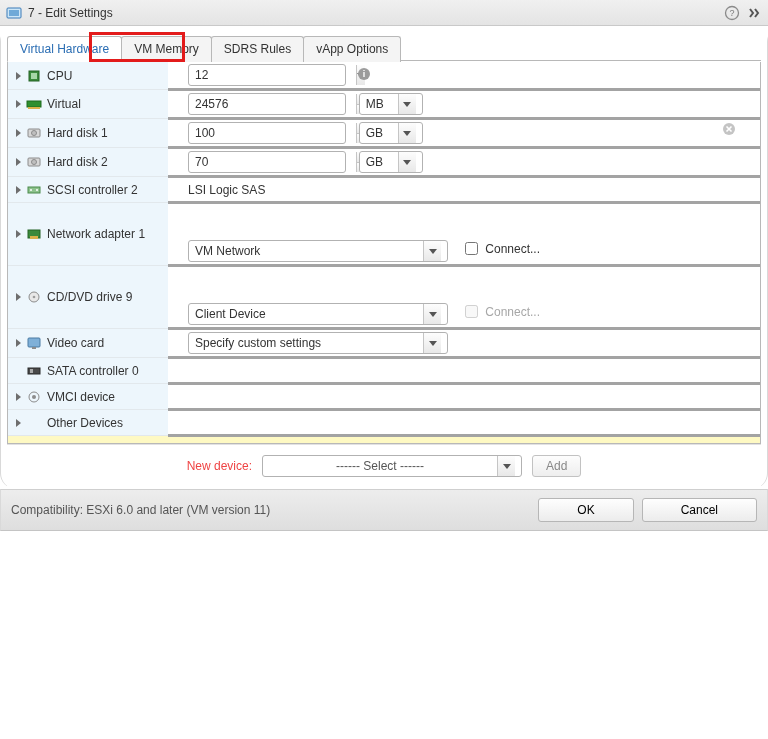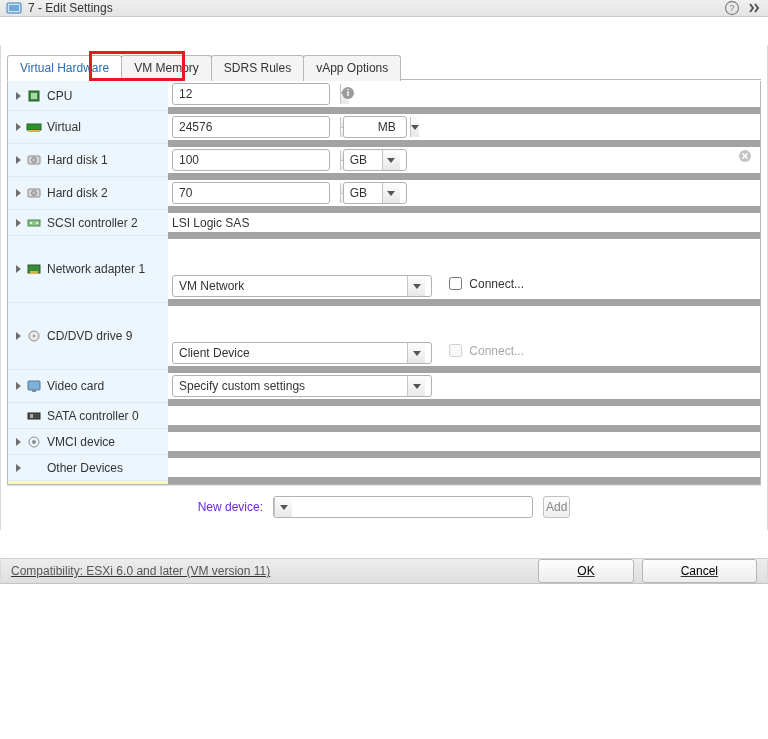--- a/index.html
+++ b/index.html
@@ -5,21 +5,21 @@
   * { box-sizing: border-box; }
   html, body {
     margin: 0; padding: 0;
     width: 768px; height: 739px;
     font-family: Arial, Helvetica, sans-serif;
     font-size: 12px;
     background: #ffffff;
     color: #333;
     overflow: hidden;
   }
-  .window { width: 768px; height: 531px; display: flex; flex-direction: column; gap: 28px; }
+  .window { width: 768px; height: 531px; display: flex; flex-direction: column; }
   .titlebar {
     height: 26px;
     background: linear-gradient(#f0f0f0,#e4e4e4);
     border-bottom: 1px solid #c9c9c9;
     display: flex; align-items: center;
     padding: 0 6px;
     position: relative;
   }
   .titlebar .left { display:flex; align-items:center; gap:6px;}
   .title-icon { width:16px; height:16px; display:inline-block; }
@@ -27,20 +27,21 @@
   .titlebar .right { margin-left:auto; display:flex; align-items:center; gap:6px; }
   .help-icon, .arrows-icon { display:flex; align-items:center; }
 
   .body-area {
     flex: 1 1 auto;
     background: #ffffff;
     display:flex; flex-direction:column;
     border-left:1px solid #d9d9d9;
     border-right:1px solid #d9d9d9;
     position:relative;
+    border-radius:16px;
   }
 
   .tabs {
     display:flex;
     padding: 10px 6px 0 6px;
     background:#fff;
     position:relative;
   }
   .tab {
     border:1px solid #b8b8b8;
@@ -89,22 +90,22 @@
   table.settings tr:nth-child(even) td.valcell { background:#ffffff; }
   table.settings td.labelcell {
     width:160px;
     background:#edf6fc;
     border-bottom:1px solid #e2e8ec;
     padding:0 4px 0 8px;
     vertical-align:middle;
   }
   table.settings td.valcell {
     background:#fff;
-    border-bottom:7px solid #a3a3a3;
-    padding:2px 4px;
+    border-bottom:3px solid #a3a3a3;
+    padding:2px 20px;
     vertical-align:middle;
   }
   .lbl-row { display:flex; align-items:center; gap:5px; }
   .tri {
     width:0;height:0;display:inline-block;
     border-top:4px solid transparent;
     border-bottom:4px solid transparent;
     border-left:5px solid #6e6e6e;
   }
   .ico { width:16px; height:14px; display:inline-block; }
@@ -156,40 +157,39 @@
   .delete-ico { float:right; margin-right:4px; }
 
   .footer-newdev {
     display:flex; align-items:center; justify-content:center;
     gap:10px;
     padding:10px 0 12px 0;
     background:#fff;
     border-top:1px solid #e2e2e2;
     margin:0 6px;
   }
-  .footer-newdev label { color:#6d28d9; }
+  .footer-newdev label { color:#ef4444; }
   .btn-flat {
     border:1px solid #c2c2c2;
     border-radius:3px;
     background:linear-gradient(#fdfdfd,#eeeeee);
-    padding:3px 2px;
+    padding:3px 13px;
     color:#888;
     cursor:default;
   }
 
   .bottombar {
     background: linear-gradient(#ededed,#dedede);
     border-top:1px solid #cfcfcf;
     border-left:1px solid #d9d9d9;
     border-right:1px solid #d9d9d9;
     border-bottom:1px solid #c4c4c4;
     height:42px;
     display:flex; align-items:center;
     padding:0 10px;
-    text-decoration:underline;
   }
   .bottombar .compat { color:#555; }
   .bottombar .actions { margin-left:auto; display:flex; gap:8px;}
   .bottombar button {
     border:1px solid #b6b6b6;
     border-radius:3px;
     background:linear-gradient(#fefefe,#ececec);
     padding:4px 38px;
     font:inherit;
     cursor:pointer;
@@ -291,21 +291,21 @@
                 <div class="sp">
                       <span class="up"></span>
                     </div>
                 <div class="sp">
                       <span class="dn"></span>
                     </div>
               </div>
             </div>
             <span class="gap"></span>
             <div class="combo" style="width:64px">
-              <input class="combo-input" style="width: 38px; margin-left: 28px;" readonly="" value="MB">
+              <input class="combo-input" style="width: 38px;" readonly="" value="MB">
               <div class="btn">
                     <div class="caret"></div>
                   </div>
             </div>
           </td>
         </tr>
 
         <tr>
           <td class="labelcell">
             <div class="lbl-row">
@@ -521,20 +521,21 @@
           <td class="valcell"></td>
         </tr>
 
       </tbody>
         </table>
     </div>
 
     <div class="footer-newdev">
       <label>New device:</label>
       <div class="combo" style="width:260px">
+        <input class="combo-input" style="width: 234px; text-align: center; color: rgb(85, 85, 85);" readonly="" value="------ Select ------">
         <div class="btn">
             <div class="caret"></div>
           </div>
       </div>
       <div class="btn-flat">Add</div>
     </div>
 
   </div>
 
   <div class="bottombar">

